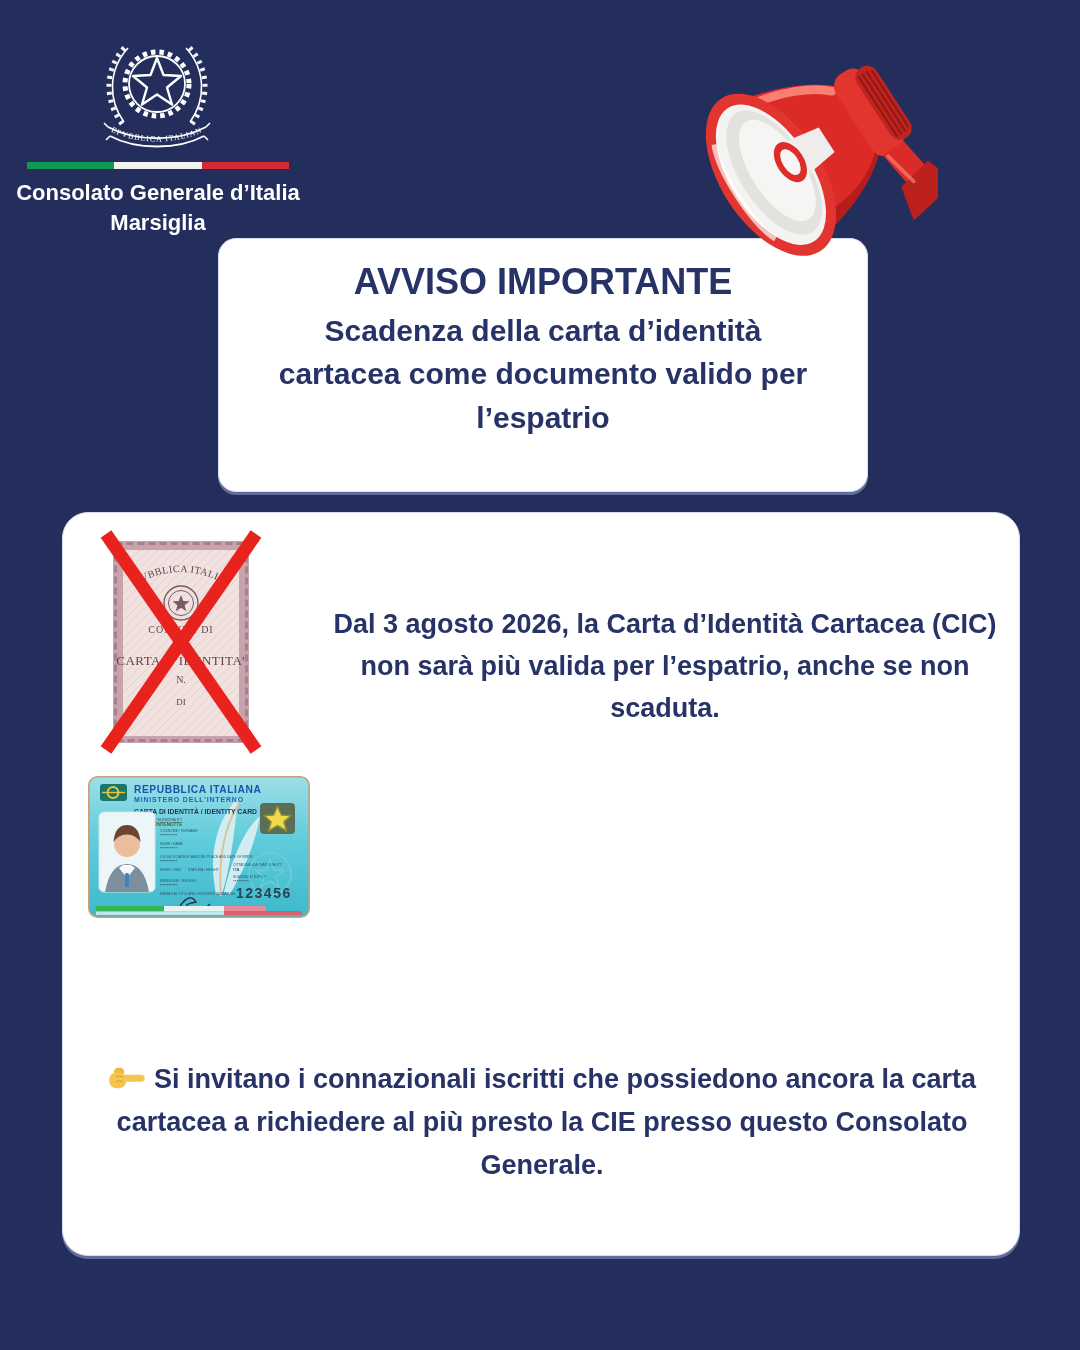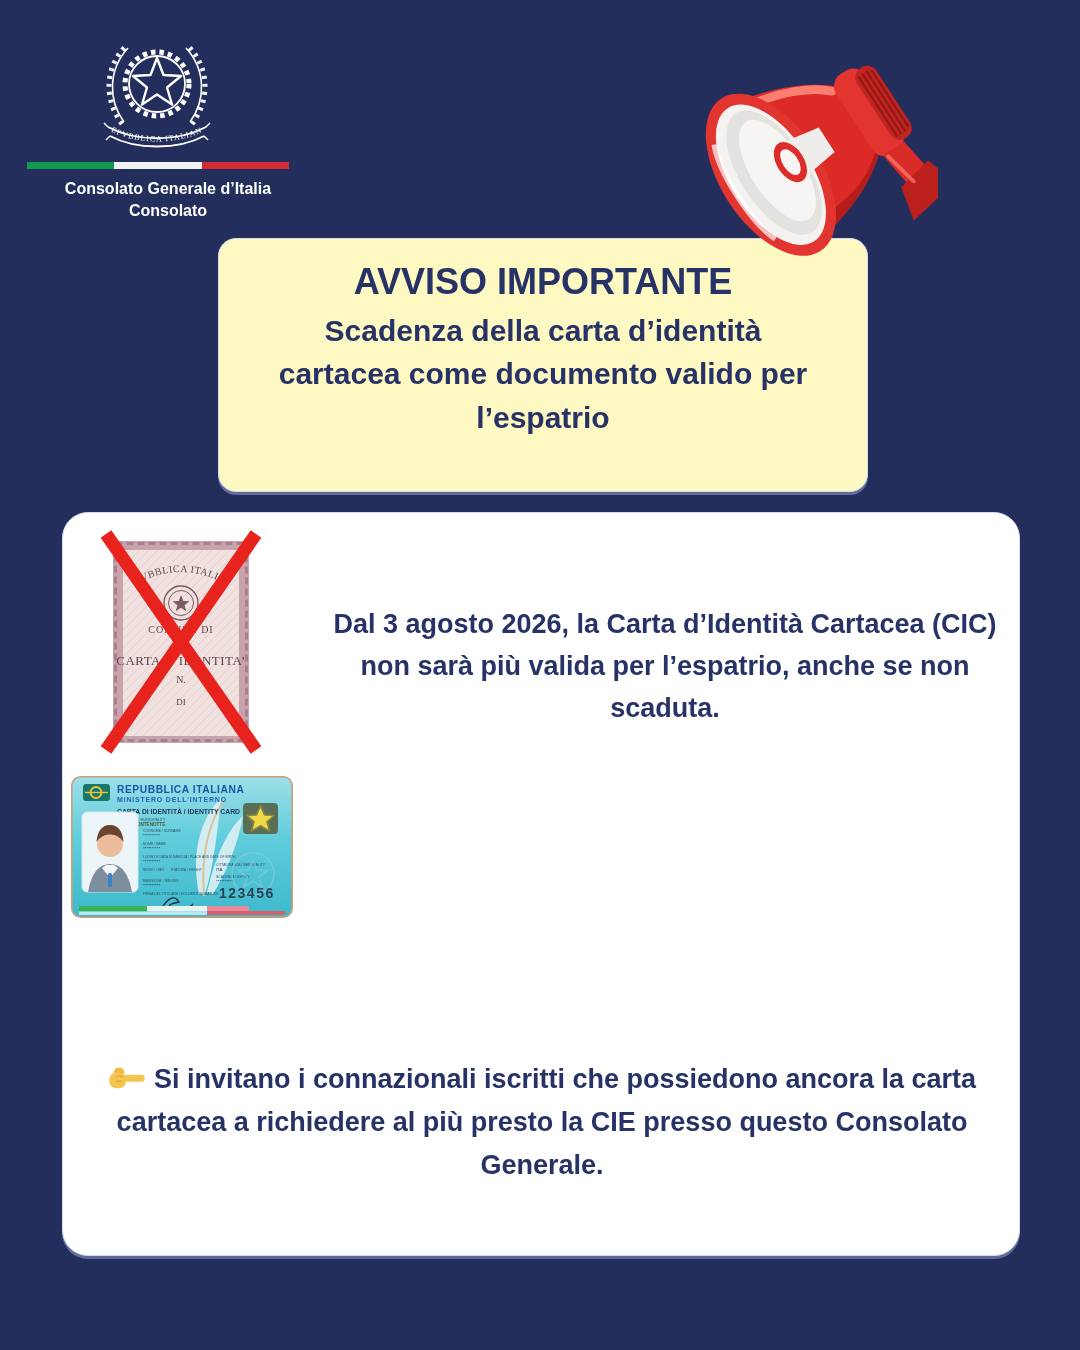--- a/index.html
+++ b/index.html
@@ -10,45 +10,45 @@
     -webkit-font-smoothing:antialiased;
   }
   
   .emblem{position:absolute;left:96px;top:28px;width:122px;height:128px;}
   .flag{position:absolute;left:27px;top:162px;width:262px;height:7px;display:flex;}
   .flag div{flex:1;height:100%;}
   .flag .g{background:#0f9b4f;}
   .flag .w{background:#f2f2f2;}
   .flag .r{background:#d42a33;}
   .consulate{
-    position:absolute;left:17px;top:178px;width:302px;text-align:center;
-    color:#ffffff;font-size:16px;font-weight:700;line-height:1.35;
+    position:absolute;left:7px;top:178px;width:302px;text-align:center;
+    color:#ffffff;font-size:22px;font-weight:700;line-height:1.35;
   }
   .megaphone{position:absolute;left:698px;top:26px;width:240px;height:242px;z-index:6;}
   
   .title-card{
     position:absolute;left:218px;top:238px;width:650px;height:254px;
-    background:#fef9c3;border-radius:18px;border:1px solid #d7dcef;
+    background:#ffffff;border-radius:18px;border:1px solid #d7dcef;
     box-shadow:0 3px 0 rgba(150,160,205,.55);
     box-sizing:border-box;text-align:center;color:#273266;z-index:4;
   }
   .title-card .t1{font-size:36px;font-weight:700;line-height:1.38;margin:18px 0 0 0;}
   .title-card .t2{font-size:30px;font-weight:700;line-height:1.46;margin:2px auto 0;width:560px;}
   .content-card{
     position:absolute;left:62px;top:512px;width:958px;height:744px;
     background:#ffffff;border-radius:26px;border:1px solid #d7dcef;
     box-shadow:0 3px 0 rgba(150,160,205,.55);
     box-sizing:border-box;color:#273266;z-index:3;
   }
   .cic{position:absolute;left:50px;top:28px;width:136px;height:202px;}
   .para{position:absolute;font-size:27px;font-weight:700;line-height:1.55;text-align:center;}
   .p1{left:257px;top:50px;width:690px;margin-top:41px;}
   .p2{left:257px;top:272px;width:690px;white-space:pre-line;}
   .p3{left:39px;top:545px;width:880px;line-height:1.6;}
-  .cie{position:absolute;left:8px;top:263px;width:222px;height:142px;}
+  .cie{position:absolute;left:25px;top:263px;width:222px;height:142px;}
   .hand{display:inline-block;vertical-align:-4px;margin-right:8px;}
   svg{display:block;}
 </style>
 </head>
 <body>
 
 <div class="canvas">
 
   <div class="emblem">
     <svg viewBox="0 0 122 128" width="122" height="128">
@@ -78,21 +78,21 @@
   </div>
 
   <div class="flag">
     <div class="g"></div>
     <div class="w"></div>
     <div class="r"></div>
   </div>
 
   <div class="consulate">
     <div>Consolato Generale d’Italia</div>
-    <div>Consolato</div>
+    <div>Marsiglia</div>
   </div>
 
   <div class="megaphone">
     <svg viewBox="0 0 240 250" width="240" height="242">
       <g transform="rotate(-33 110 125)">
 
         <path d="M62 44 C118 52 154 74 170 90 L170 168 C154 184 118 206 62 212 Z" fill="#dc2b27"></path>
         <path d="M78 192 C124 196 152 180 168 164 L170 168 C154 184 118 206 62 212 Z" fill="#a81a17" opacity="0.75"></path>
         <path d="M72 54 C118 60 148 76 162 90" stroke="#ff8d80" stroke-width="9" stroke-linecap="round" fill="none" opacity="0.85"></path>
 

